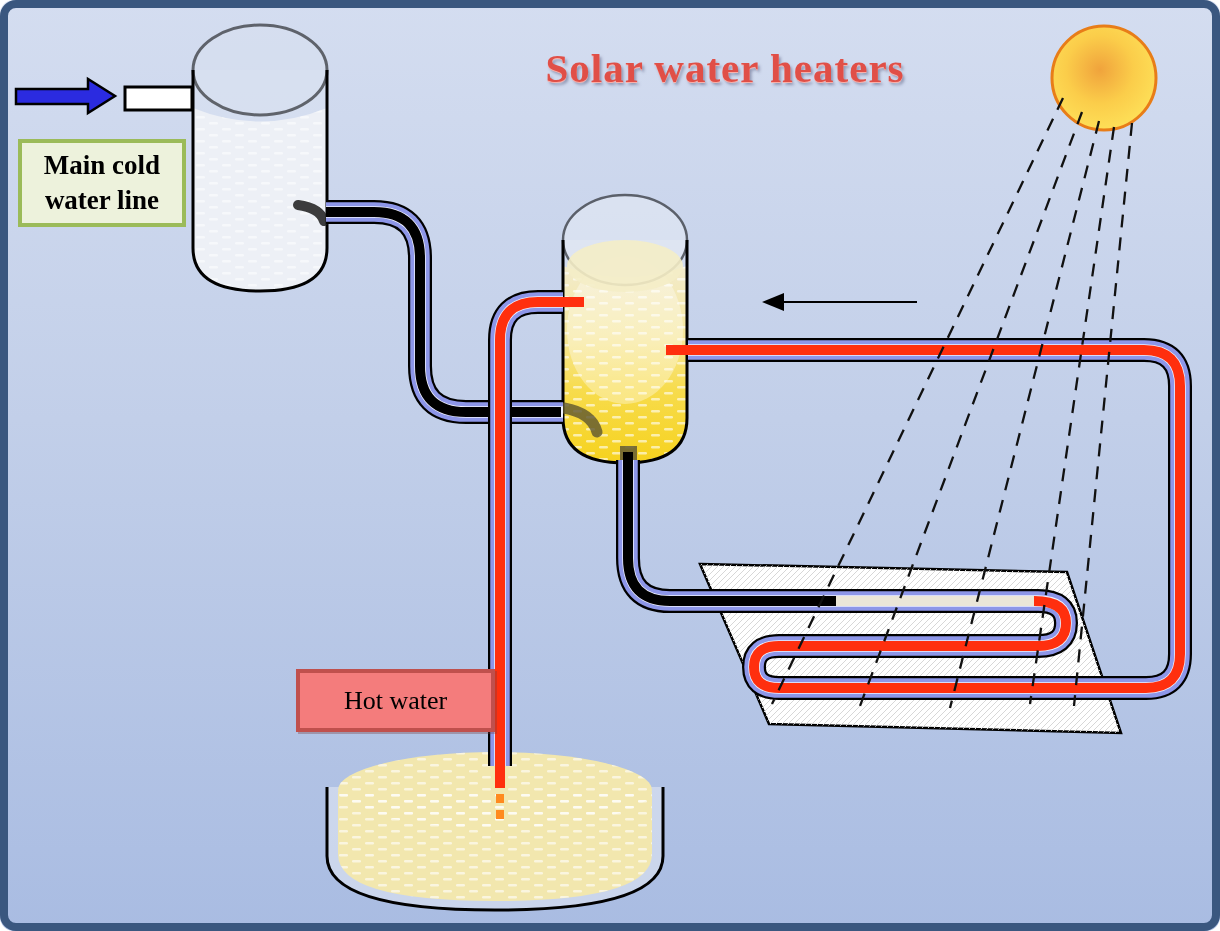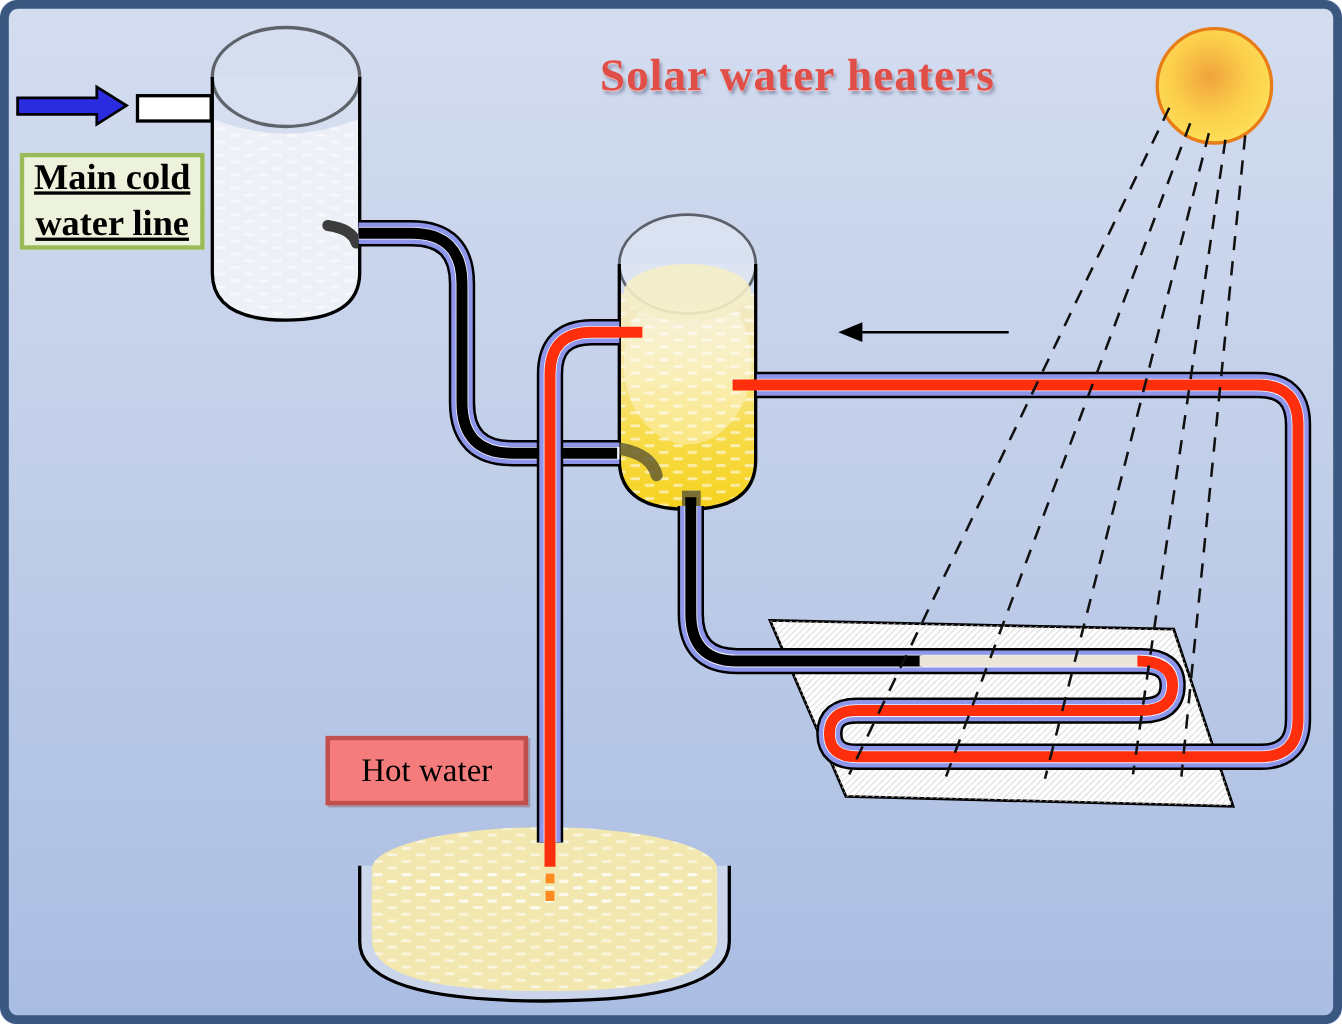--- a/index.html
+++ b/index.html
@@ -16,29 +16,28 @@
     text-align:center;
     box-sizing:border-box;
     font-family:"Liberation Serif","DejaVu Serif",serif;
     color:#000;
     z-index:3;
   }
   .label-cold{
     left:18px;top:139px;width:168px;height:88px;
     background:var(--cold_label_bg,#edf2dc);
     border:4px solid var(--cold_label_border,#9bbb59);
-    font-weight:bold;font-size:33px;line-height:1.28;
+    font-weight:bold;font-size:27px;line-height:1.28;
     padding:12px 8px;
-    text-decoration:underline;
   }
   .label-hot{
-    left:296px;top:669px;width:184px;height:63px;
+    left:296px;top:669px;width:199px;height:63px;
     background:var(--hot_label_bg,#f47c7c);
     border:4px solid var(--hot_label_border,#c0504d);
-    font-size:30px;
+    font-size:26px;
     box-shadow:2px 2px 0 rgba(120,60,60,.35);
   }
   .page-title{
     position:absolute;
     left:725px;top:44px;
     transform:translateX(-50%);
     white-space:nowrap;
     font-size:41px;font-weight:bold;letter-spacing:1px;
     color:var(--title_red,#e04f47);
     text-shadow:0 1px 0 #f8b0ab, 2px 3px 3px rgba(90,95,130,.55);

